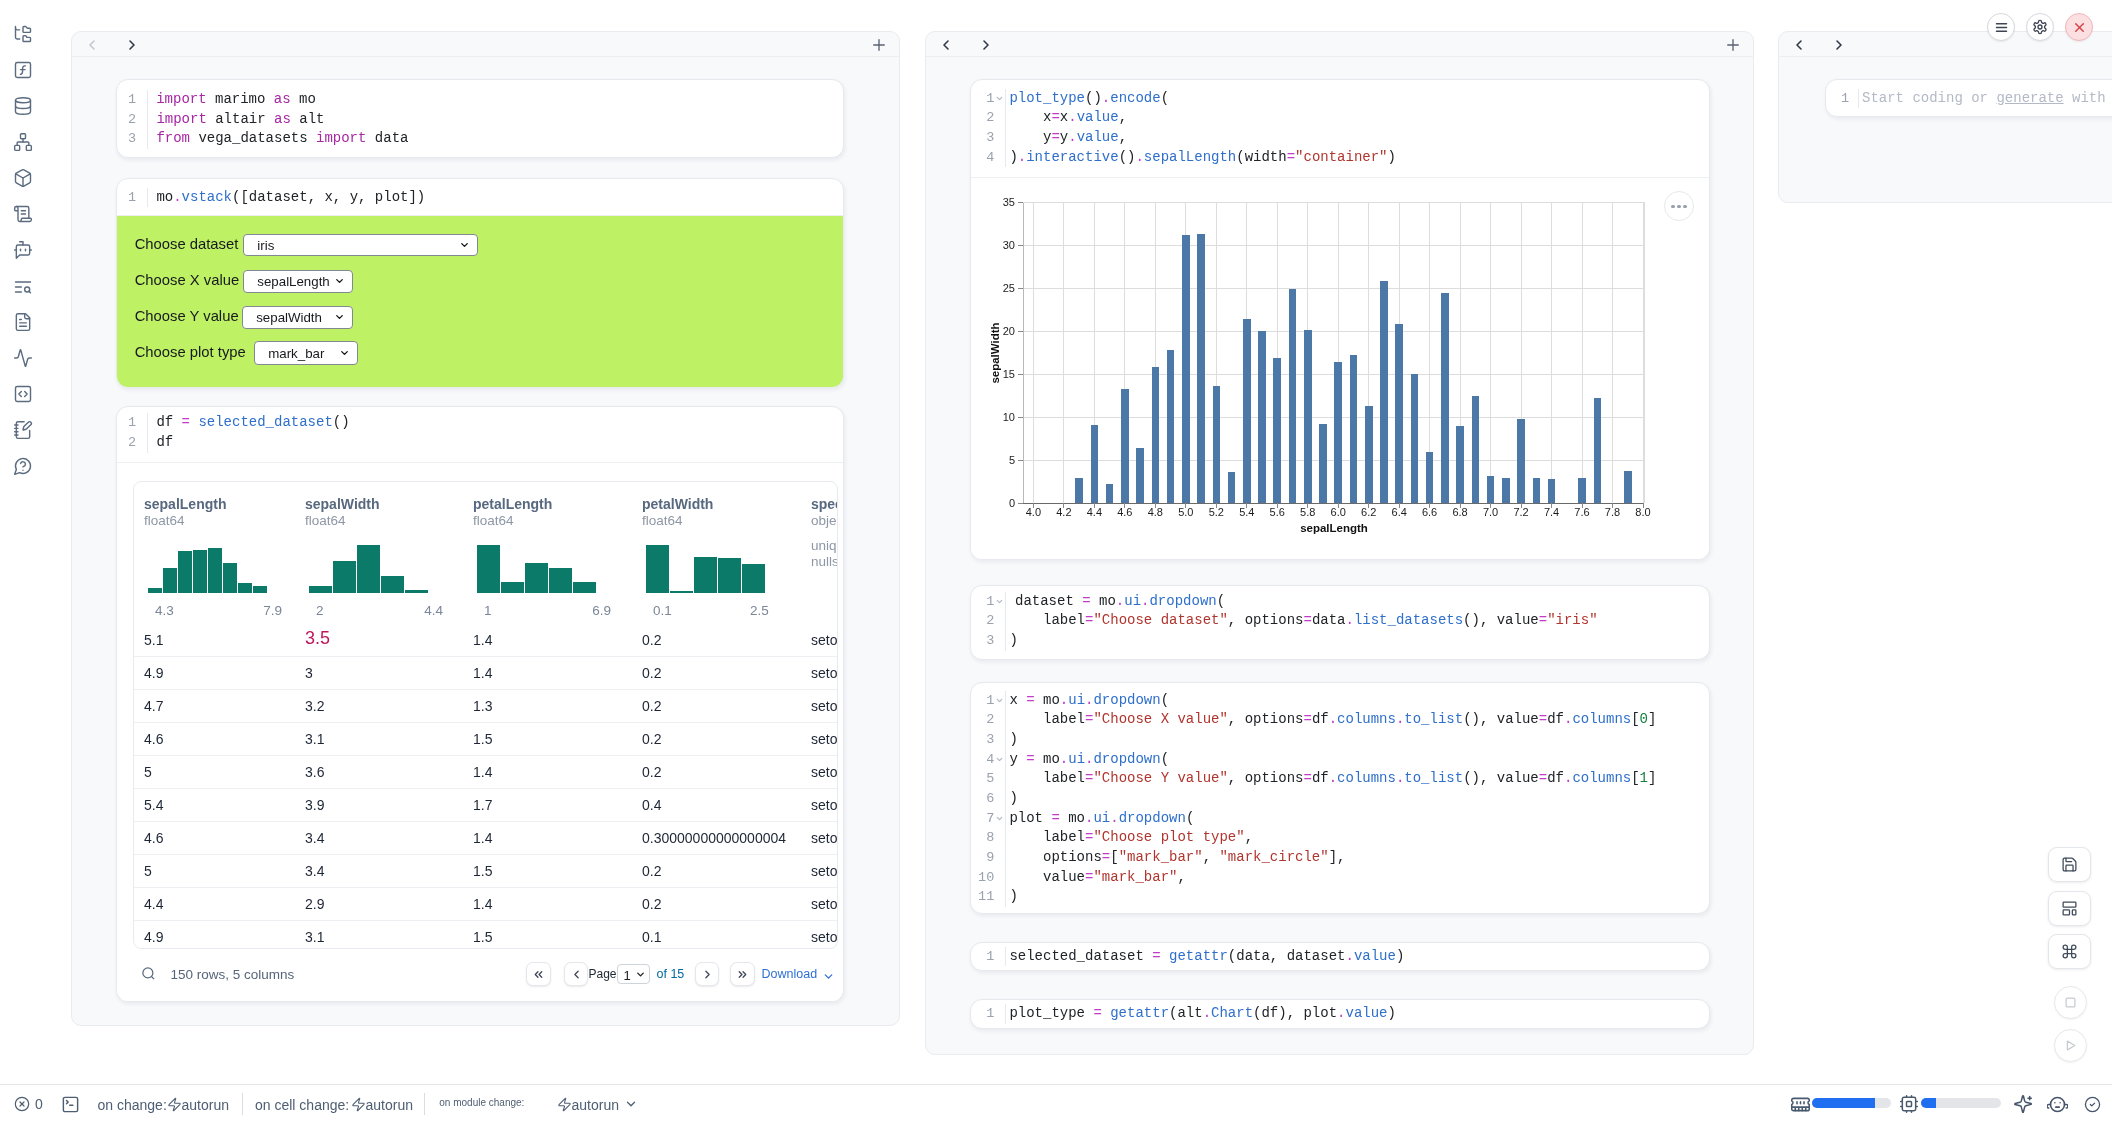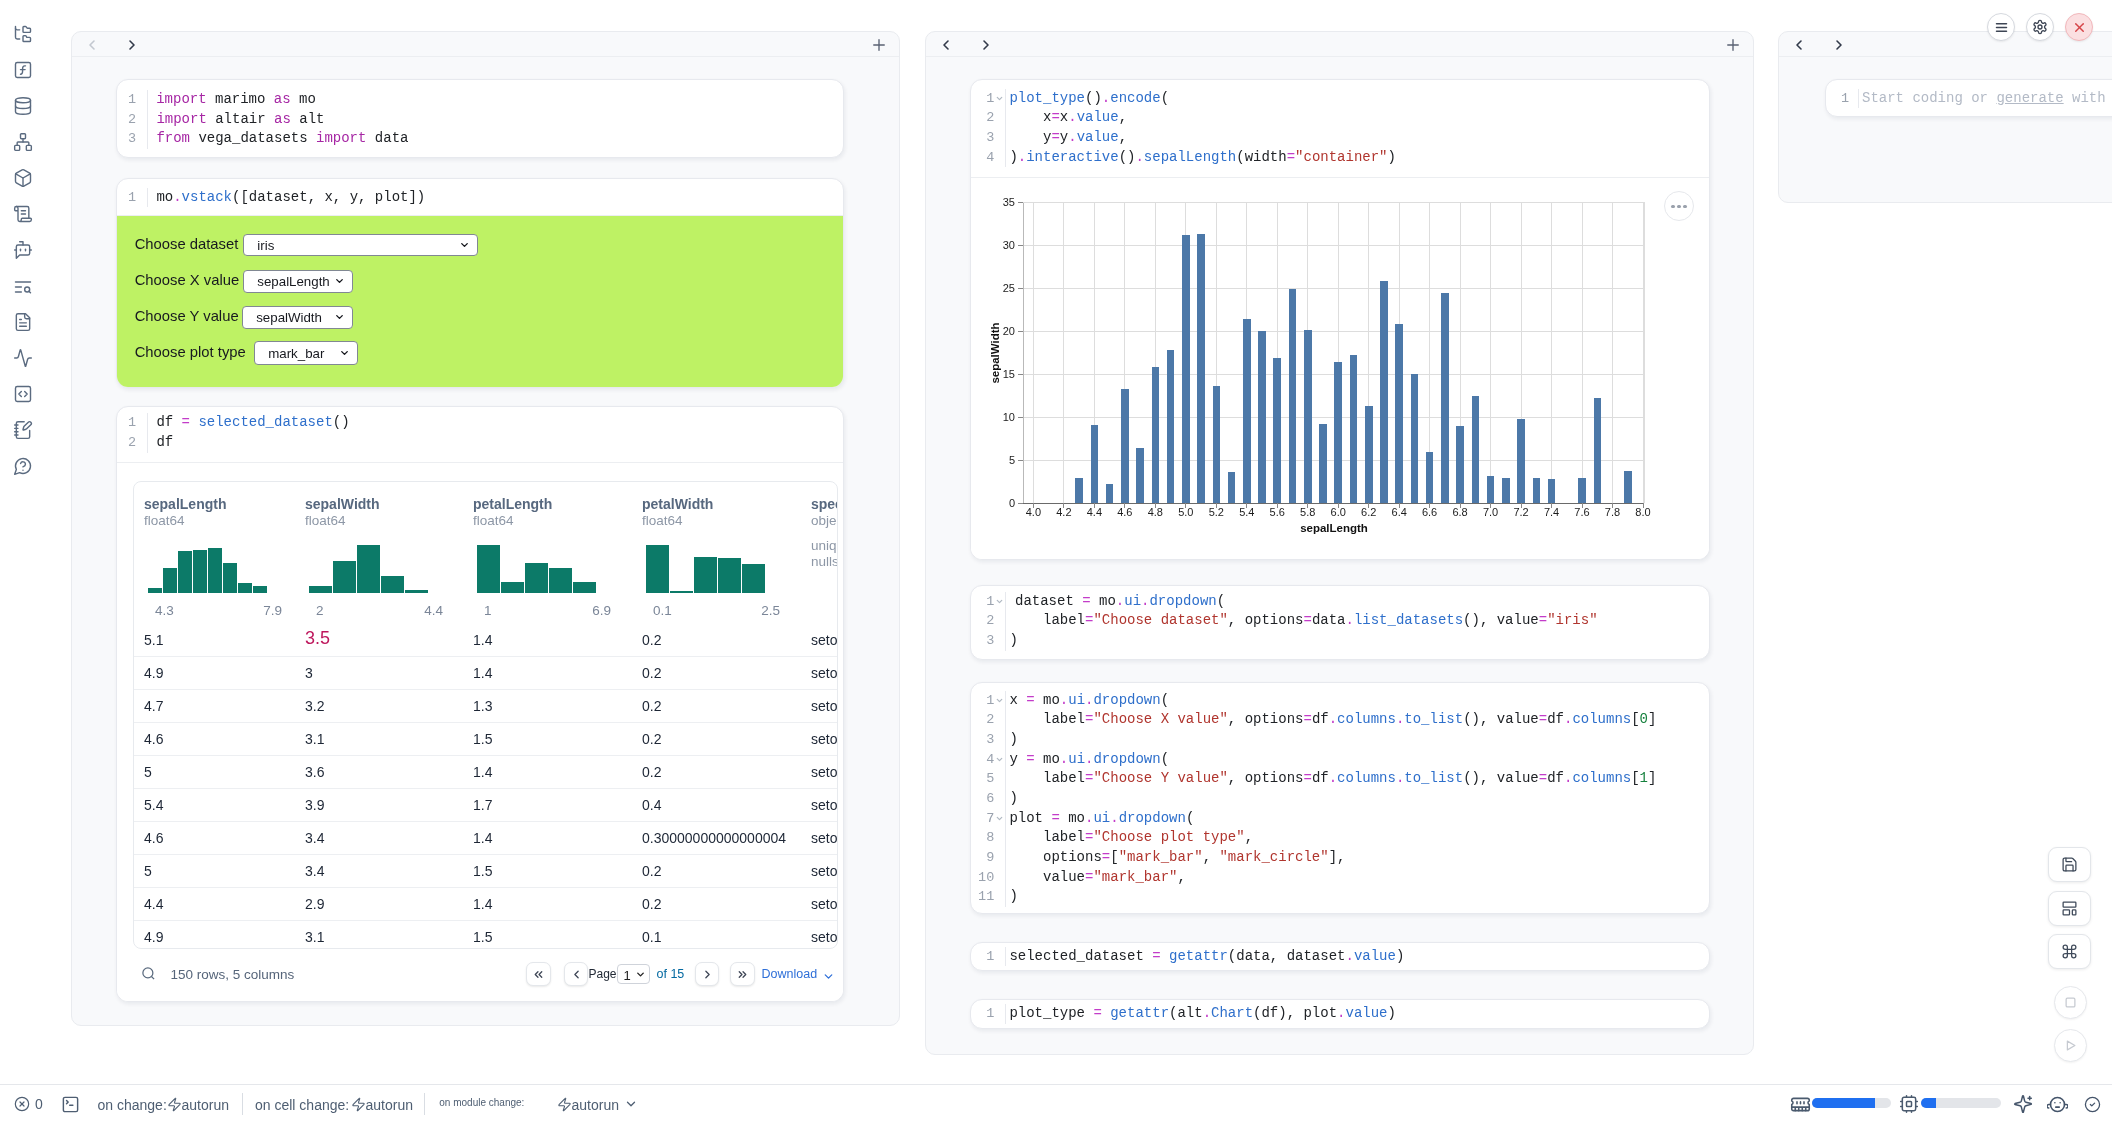--- a/index.html
+++ b/index.html
@@ -227,21 +227,21 @@
         <div style="position:absolute;left:559.5px;top:74.5px;width:23.0px;height:36.0px;background:#0c7a68"></div>
         <div style="position:absolute;left:583.5px;top:75.5px;width:23.0px;height:35.0px;background:#0c7a68"></div>
         <div style="position:absolute;left:607.5px;top:81.7px;width:23.0px;height:28.8px;background:#0c7a68"></div>
         <div style="position:absolute;left:21px;top:120.5px;font-size:13.5px;color:#7b8698">4.3</div>
         <div style="position:absolute;left:118px;top:120.5px;width:30px;text-align:right;font-size:13.5px;color:#7b8698">7.9</div>
         <div style="position:absolute;left:182px;top:120.5px;font-size:13.5px;color:#7b8698">2</div>
         <div style="position:absolute;left:279px;top:120.5px;width:30px;text-align:right;font-size:13.5px;color:#7b8698">4.4</div>
         <div style="position:absolute;left:350px;top:120.5px;font-size:13.5px;color:#7b8698">1</div>
         <div style="position:absolute;left:447px;top:120.5px;width:30px;text-align:right;font-size:13.5px;color:#7b8698">6.9</div>
         <div style="position:absolute;left:519px;top:120.5px;font-size:13.5px;color:#7b8698">0.1</div>
-        <div style="position:absolute;left:616px;top:120.5px;width:30px;text-align:right;font-size:13.5px;color:#7b8698">2.5</div>
+        <div style="position:absolute;left:616px;top:120.5px;width:30px;font-size:13.5px;color:#7b8698">2.5</div>
         <div style="position:absolute;left:0;top:140.5px;width:705px;height:33px;"></div>
         <div style="position:absolute;left:10px;top:149.5px;font-size:14px;color:#1d2635;white-space:nowrap">5.1</div>
         <div style="position:absolute;left:171px;top:146px;font-size:18px;color:#be185d;white-space:nowrap">3.5</div>
         <div style="position:absolute;left:339px;top:149.5px;font-size:14px;color:#1d2635;white-space:nowrap">1.4</div>
         <div style="position:absolute;left:508px;top:149.5px;font-size:14px;color:#1d2635;white-space:nowrap">0.2</div>
         <div style="position:absolute;left:677px;top:149.5px;font-size:14px;color:#1d2635;white-space:nowrap">setos</div>
         <div style="position:absolute;left:0;top:173.5px;width:705px;height:33px;border-top:1px solid #edeff2;"></div>
         <div style="position:absolute;left:10px;top:182.5px;font-size:14px;color:#1d2635;white-space:nowrap">4.9</div>
         <div style="position:absolute;left:171px;top:182.5px;font-size:14px;color:#1d2635;white-space:nowrap">3</div>
         <div style="position:absolute;left:339px;top:182.5px;font-size:14px;color:#1d2635;white-space:nowrap">1.4</div>

